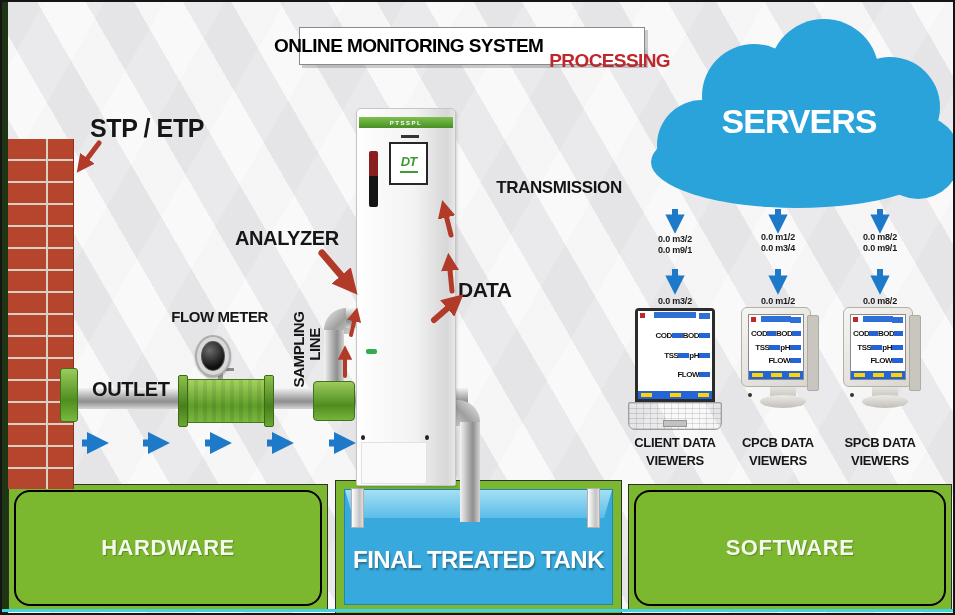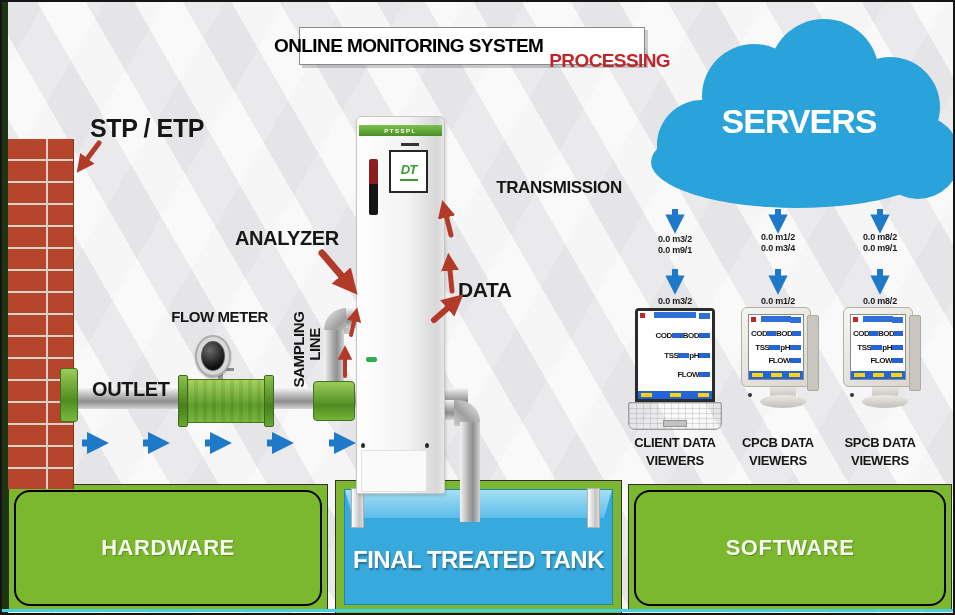--- a/index.html
+++ b/index.html
@@ -68,21 +68,21 @@
   .fm-stem-bar{left:206px;top:366px;width:26px;height:3px;background:#8a8a8a;z-index:4;}
   .fm-gauge{left:193px;top:333px;width:36px;height:42px;border-radius:50%;z-index:5;
     background:#d9d9d9;border:2px solid #aeaeae;box-shadow:0 1px 2px rgba(0,0,0,0.3);}
   .fm-gauge-face{position:absolute;inset:4px;border-radius:50%;
     background:radial-gradient(circle at 35% 30%,#6b6b6b,#101010 70%);border:1px solid #555;}
 
   .samp-valve{left:311px;top:379px;width:42px;height:40px;border-radius:4px;z-index:4;
     background:linear-gradient(180deg,#9ccb5b,#4f8d20 62%,#76b53a);border:1px solid #3f7318;}
 
   
-  .cabinet{left:354px;top:114px;width:89px;height:378px;z-index:6;border-radius:5px 5px 2px 2px;
+  .cabinet{left:354px;top:106px;width:100px;height:378px;z-index:6;border-radius:5px 5px 2px 2px;
     background:linear-gradient(90deg,#fefefe,#f3f3f3 58%,#d7d7d7 92%,#e7e7e7);
     border:1px solid #c6c6c6;box-shadow:1px 2px 3px rgba(0,0,0,0.15);}
   .cab-strip{position:absolute;left:2px;right:2px;top:8px;height:11px;
     background:linear-gradient(180deg,#7cc04e,#4a8f25);display:flex;align-items:center;justify-content:center;
     color:#fff;font-size:6px;font-weight:bold;letter-spacing:1.5px;}
   .cab-dash{position:absolute;left:44px;top:26px;width:18px;height:3px;background:#333;}
   .cab-screen{position:absolute;left:32px;top:33px;width:39px;height:43px;background:#fff;
     border:2px solid #262626;display:flex;flex-direction:column;align-items:center;justify-content:center;}
   .cab-logo{color:#3f9c35;font-weight:bold;font-style:italic;font-size:13px;letter-spacing:-1px;}
   .cab-logo-bar{width:18px;height:2px;background:#3f9c35;margin-top:2px;}

